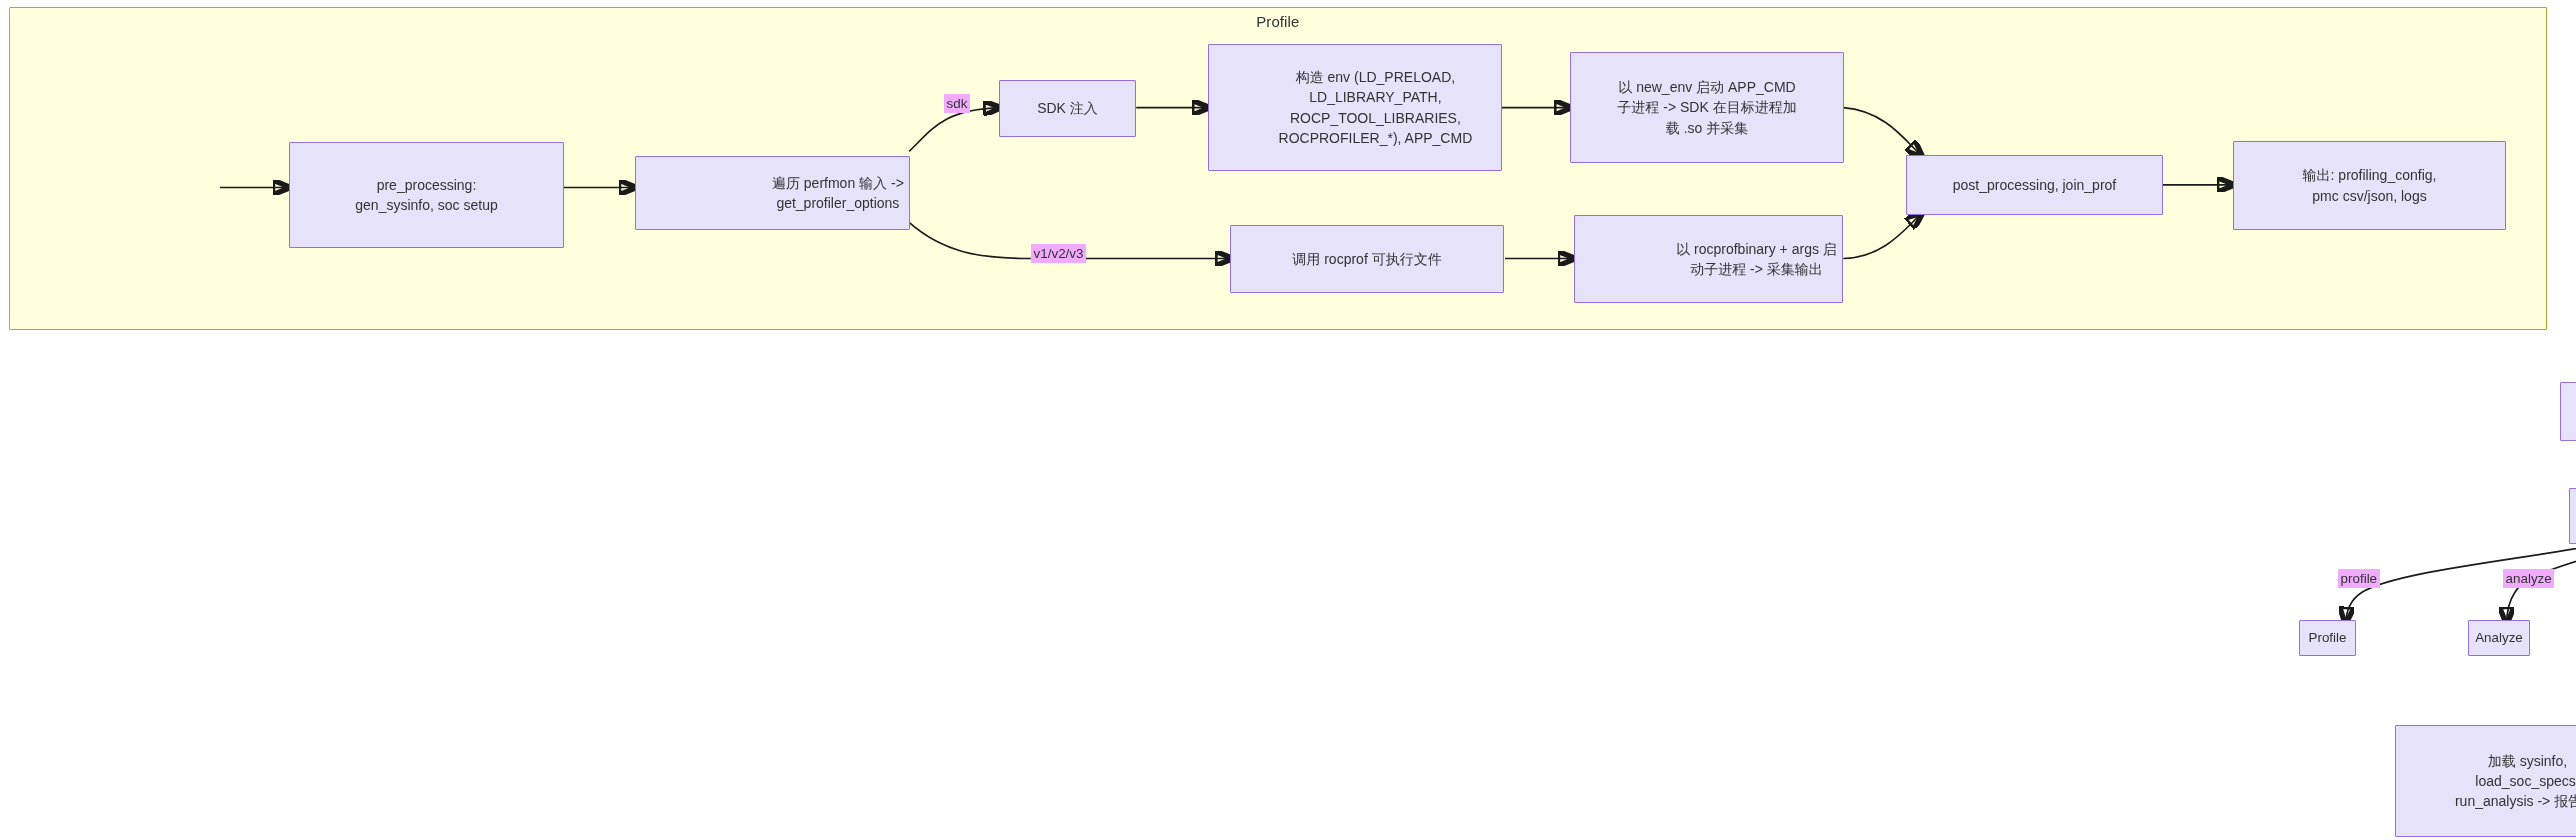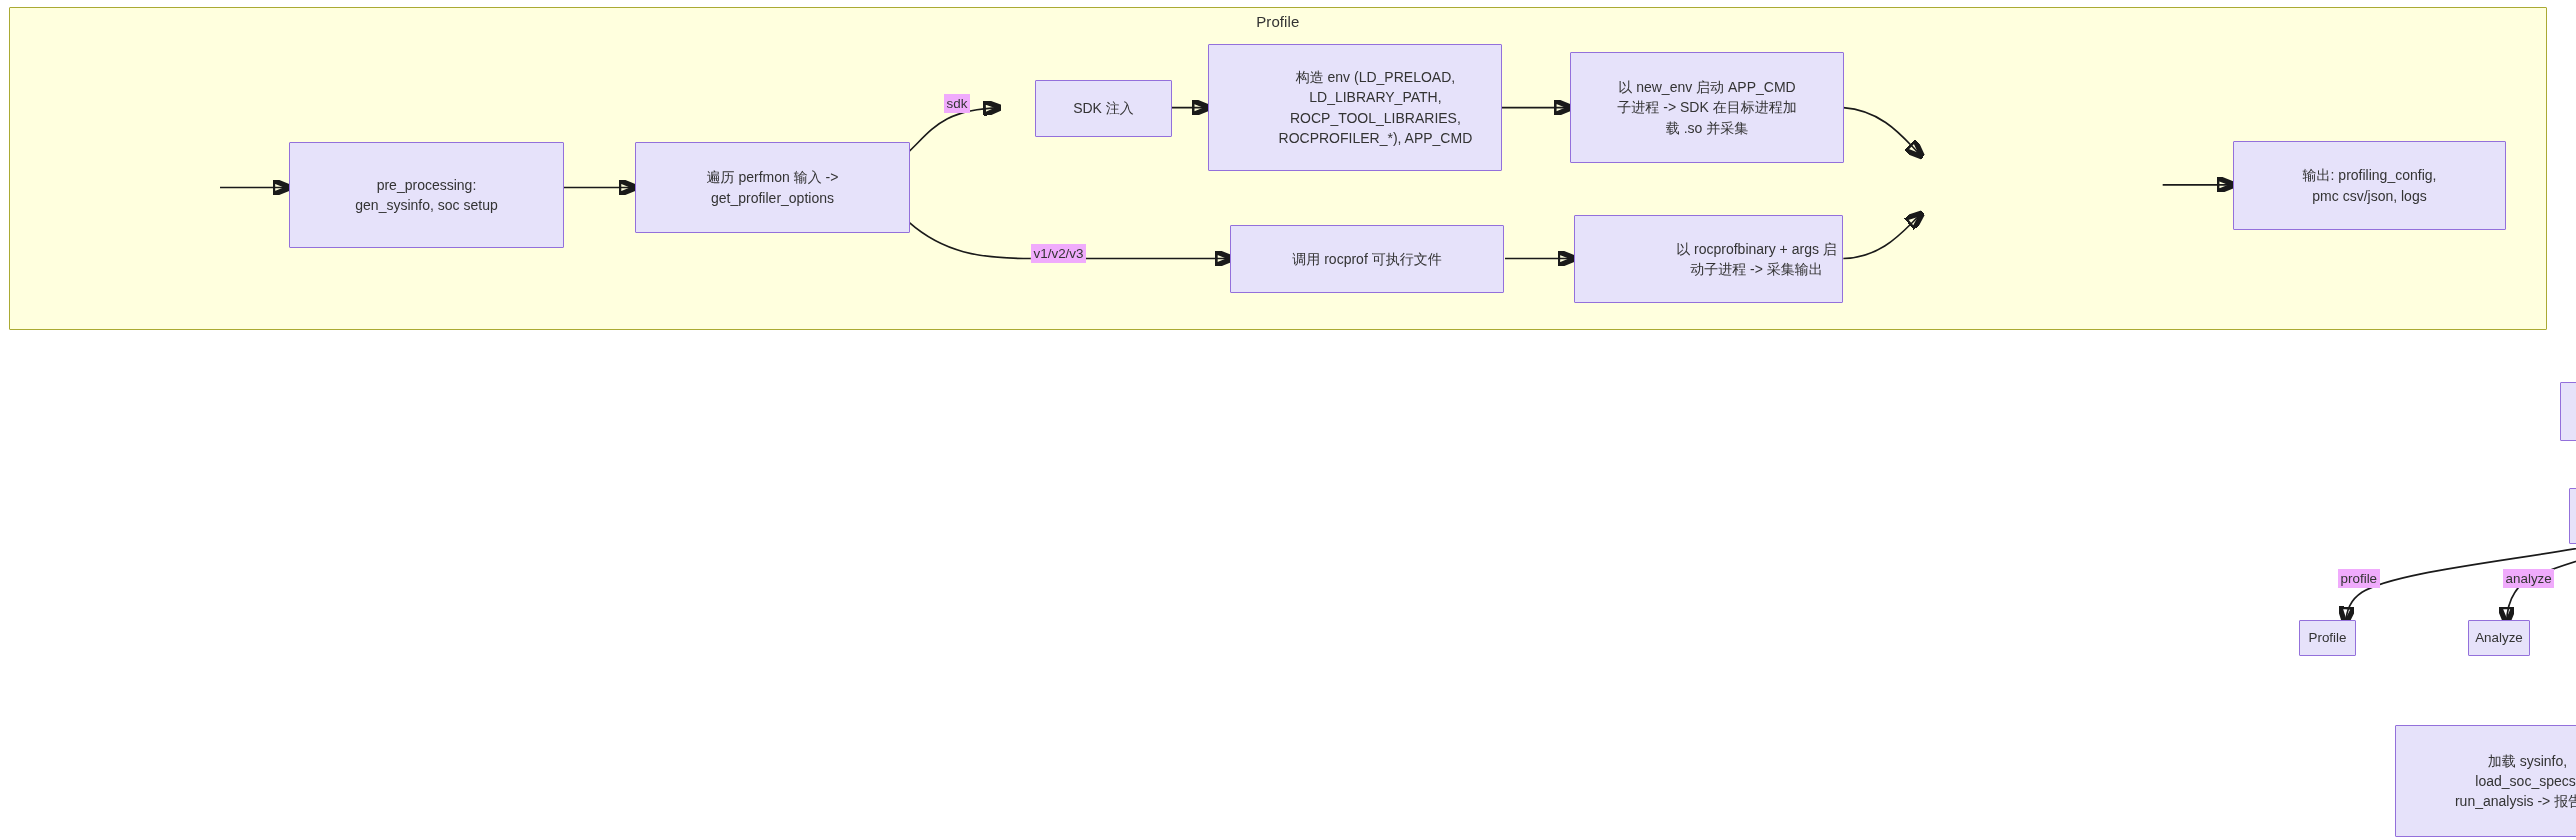--- a/index.html
+++ b/index.html
@@ -131,28 +131,28 @@
   </svg>
 
 
   <div class="node" style="left:289px;top:142px;width:275px;height:106px;">
     <span class="lines">
       <span>pre_processing:</span>
       <span>gen_sysinfo, soc setup</span>
     </span>
   </div>
 
-  <div class="node" style="left:635px;top:142px;width:275px;height:91px;">
+  <div class="node" style="left:635px;top:156px;width:275px;height:74px;justify-content:flex-end;">
     <span class="lines">
       <span>遍历 perfmon 输入 -&gt;</span>
       <span>get_profiler_options</span>
     </span>
   </div>
 
-  <div class="node" style="left:999px;top:80px;width:137px;height:57px;margin-left:36px;">
+  <div class="node" style="left:999px;top:80px;width:137px;height:57px;">
     <span class="lines">
       <span>SDK 注入</span>
     </span>
   </div>
 
   <div class="node" style="left:1208px;top:44px;width:294px;height:127px;padding-left:46px;">
     <span class="lines">
       <span>构造 env (LD_PRELOAD,</span>
       <span>LD_LIBRARY_PATH,</span>
       <span>ROCP_TOOL_LIBRARIES,</span>
@@ -174,20 +174,25 @@
     </span>
   </div>
 
   <div class="node" style="left:1574px;top:215px;width:269px;height:88px;justify-content:flex-end;">
     <span class="lines">
       <span>以 rocprofbinary + args 启</span>
       <span>动子进程 -&gt; 采集输出</span>
     </span>
   </div>
 
+  <div class="node" style="left:1906px;top:155px;width:257px;height:60px;">
+    <span class="lines">
+      <span>post_processing, join_prof</span>
+    </span>
+  </div>
 
   <div class="node" style="left:2233px;top:141px;width:273px;height:89px;">
     <span class="lines">
       <span>输出: profiling_config,</span>
       <span>pmc csv/json, logs</span>
     </span>
   </div>
 
   <div class="node" style="left:2560px;top:382px;width:260px;height:59px;">
     

